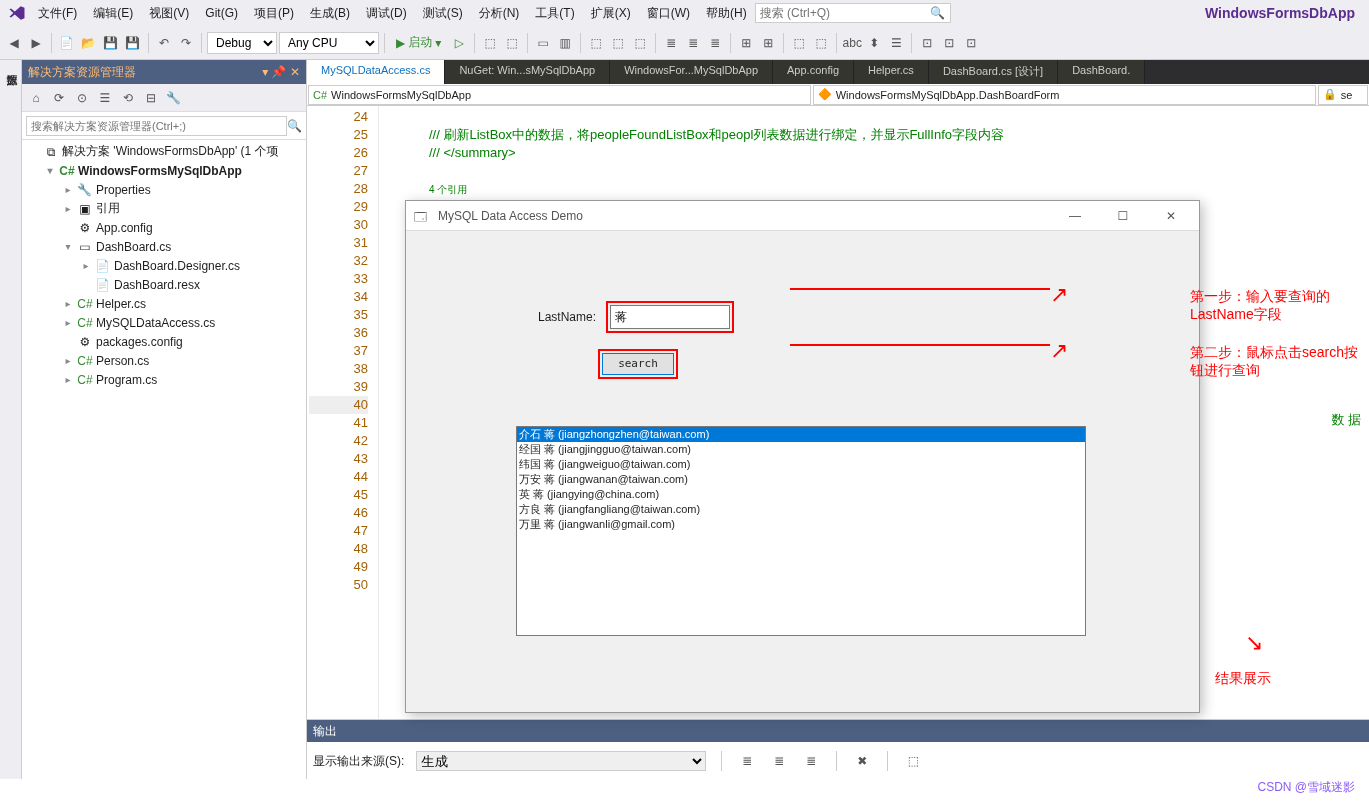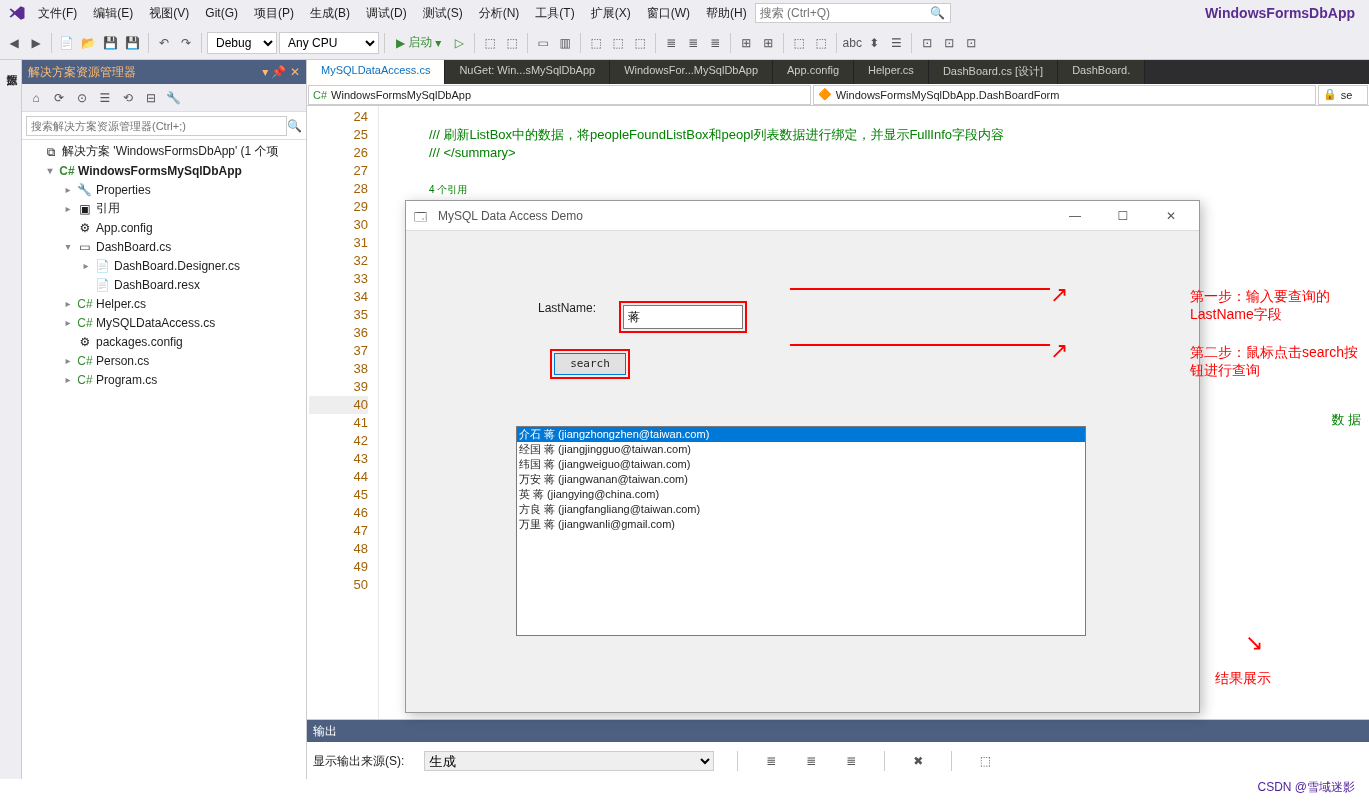--- a/index.html
+++ b/index.html
@@ -44,38 +44,38 @@
 .gutter .cur{background:#eee}
 .code{flex:1;font-family:Consolas,monospace;font-size:13px;line-height:18px;padding:2px 0 2px 50px;position:relative;white-space:pre}
 .code .cmt{color:#008000}
 .code .kw{color:#0000ff}
 .runwin{position:absolute;left:405px;top:200px;width:795px;height:513px;background:#f0f0f0;border:1px solid #999;box-shadow:3px 3px 12px rgba(0,0,0,.25);z-index:20}
 .runwin .titlebar{height:30px;background:#fff;display:flex;align-items:center;padding:0 8px;gap:8px;border-bottom:1px solid #ddd}
 .runwin .titlebar .ticon{width:16px;height:16px}
 .runwin .titlebar .ttext{flex:1;font-size:12px;color:#555}
 .runwin .titlebar .wbtn{width:40px;text-align:center;color:#555}
 .runwin .body{position:relative;padding:70px 50px 20px 100px;height:calc(100% - 30px)}
-.formrow{display:flex;gap:23px;margin-bottom:16px}
+.formrow{display:flex;align-items:center;gap:10px;margin-bottom:16px}
 .formrow .lbl{width:70px;text-align:right;font-size:12px}
 .formrow .inp{width:120px;height:24px;border:1px solid #7a7a7a;background:#fff;padding:0 4px;font-size:12px}
 .redbox{border:2px solid red;padding:2px}
 .sbtn{width:72px;height:22px;background:#e1e1e1;border:1px solid #0078d7;font-family:monospace;font-size:11px;text-align:center;line-height:20px;cursor:pointer}
 .listbox{position:absolute;left:110px;top:195px;width:570px;height:210px;border:1px solid #7a7a7a;background:#fff;font-family:Consolas,SimSun,monospace;font-size:11px;overflow:hidden}
 .listbox .li{padding:0 2px;white-space:pre}
 .listbox .li.sel{background:#0078d7;color:#fff}
 .annot{position:absolute;color:red;font-size:14px;display:flex;align-items:center;gap:6px;z-index:25}
 .annot .arrow{font-size:22px}
 .botbar{height:22px;background:#eeeef2;border-top:1px solid #ccc;display:flex;align-items:center;font-size:11px;gap:10px;padding:0 6px}
 .botbar .pct{width:60px}
 .botbar .ok{color:#388a34}
 .outputpane{position:absolute;bottom:23px;left:307px;right:0;height:60px;background:#fff;border-top:1px solid #ccc;z-index:5}
 .outputpane .ohead{height:22px;background:#4d6082;color:#fff;padding:0 6px;display:flex;align-items:center}
-.outputpane .obody{height:38px;display:flex;align-items:center;padding:0 6px;gap:20px}
+.outputpane .obody{height:38px;display:flex;align-items:center;padding:0 6px;gap:12px}
 .outputpane select{width:290px;height:20px;border:1px solid #ccc}
-.watermark{position:absolute;right:14px;bottom:6px;color:#4c1d95;font-size:12px;z-index:40}
+.watermark{position:absolute;right:14px;bottom:6px;color:#8b5cf6;font-size:12px;z-index:40}
 .mglass{color:#555}
 svg{display:block}
 </style>
 </head>
 <body>
 
 <div class="menubar">
   <div class="vsicon">
     <svg width="18" height="18" viewBox="0 0 24 24">
         <path fill="#5c2d91" d="M2 17l5-5L2 7l2-1 5 4 8-7 5 2v14l-5 2-8-7-5 4z"></path>
@@ -354,21 +354,21 @@
     <span class="ttext">MySQL Data Access Demo</span>
     <span class="wbtn">—</span>
     <span class="wbtn">☐</span>
     <span class="wbtn">✕</span>
   </div>
   <div class="body">
     <div class="formrow" style="margin-left:20px">
       <span class="lbl">LastName:</span>
       <span class="redbox"><input class="inp" value="蒋" style=""></span>
     </div>
-    <div class="formrow" style="margin-left:44px">
+    <div class="formrow" style="margin-left:92px">
       <span class="redbox">
           <div class="sbtn">search</div>
         </span>
     </div>
     <div class="listbox redbox" style="padding:0" id="listbox">
         <div class="li sel">介石 蒋 (jiangzhongzhen@taiwan.com)</div>
         <div class="li">经国 蒋 (jiangjingguo@taiwan.com)</div>
         <div class="li">纬国 蒋 (jiangweiguo@taiwan.com)</div>
         <div class="li">万安 蒋 (jiangwanan@taiwan.com)</div>
         <div class="li">英 蒋 (jiangying@china.com)</div>

